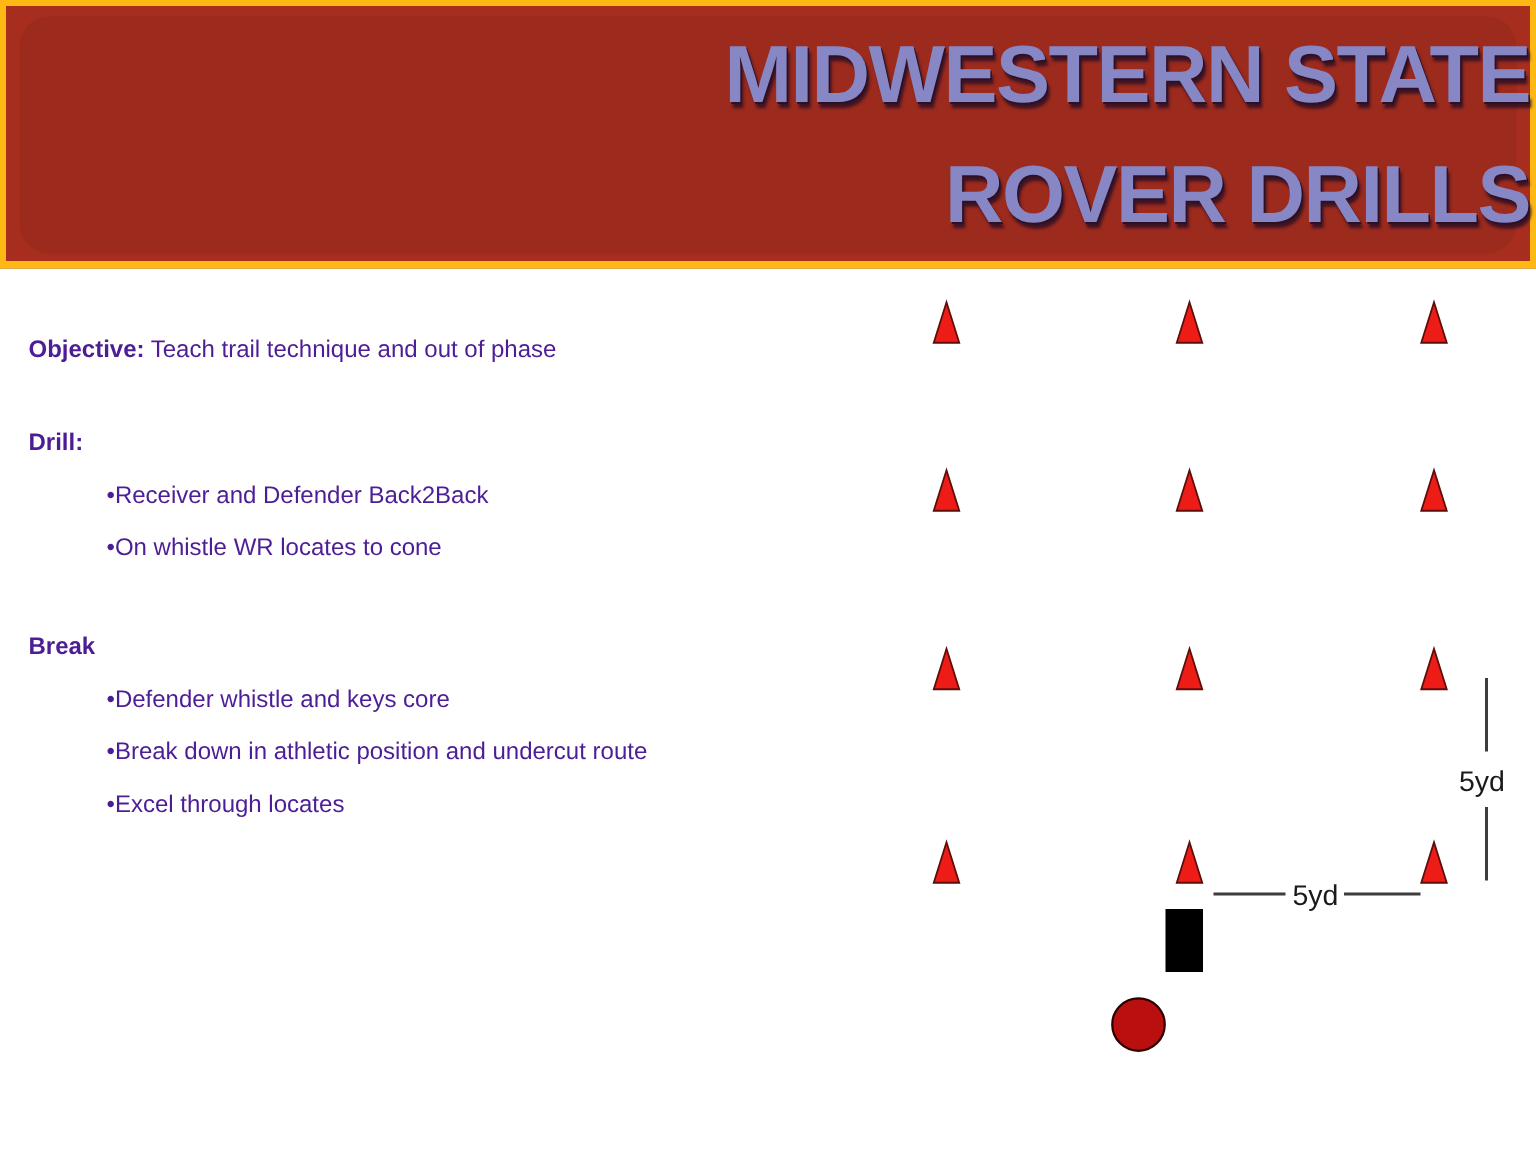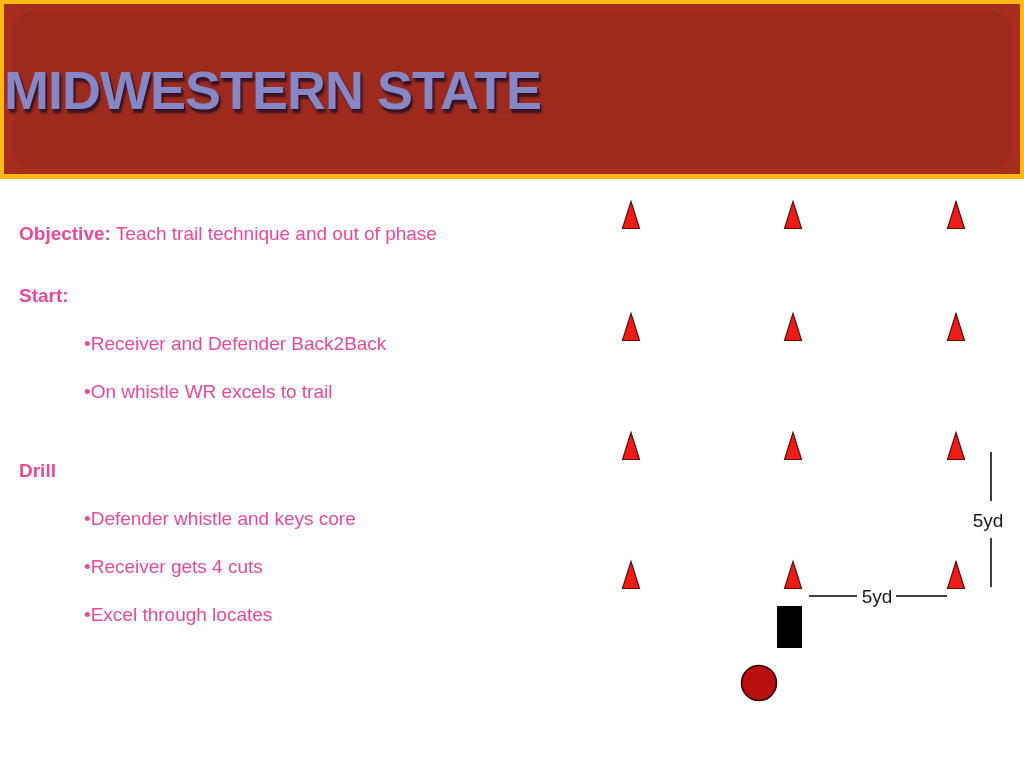--- a/index.html
+++ b/index.html
@@ -12,69 +12,70 @@
     position:absolute;left:0;top:0;width:1024px;height:179px;
     background:#a72e1f;border:4px solid #fdb813;border-bottom-width:5px;
     box-sizing:border-box;
   }
   .banner-inner{
     position:absolute;left:9px;top:7px;right:9px;bottom:5px;
     background:#9c2a1d;border-radius:20px;
   }
   .banner-title{
     position:absolute;left:0;top:0;width:100%;height:100%;
-    display:flex;flex-direction:column;align-items:flex-start;justify-content:center;
+    display:flex;flex-direction:column;align-items:flex-end;justify-content:center;
     gap:4px;padding-top:2px;box-sizing:border-box;
   }
   .banner-title .t-line{
     font-weight:bold;font-size:54px;line-height:76px;letter-spacing:-1px;
     color:#8787c6;
     text-shadow:2px 4px 2px rgba(46,16,38,0.85), 1px 1px 0 rgba(40,12,32,0.9);
     white-space:nowrap;
   }
   
   .body-text{
     position:absolute;left:19px;top:218px;width:560px;
-    font-size:19px;line-height:31px;color:#ec4899;
+    font-size:16px;line-height:31px;color:#4c1d95;
   }
   .body-text .bold{font-weight:bold;}
   .spacer{height:31px;}
   .bullets{padding-left:48px;width:412px;box-sizing:content-box;}
-  .bullet-line{margin:17px;}
+  .bullet-line{margin:4px;}
   
   .diagram-svg{position:absolute;left:0;top:0;width:1024px;height:768px;}
   .dim-label{font-family:"Liberation Sans", sans-serif;font-size:19px;fill:#1a1a1a;}
 </style>
 </head>
 <body>
 
 <div class="slide">
 
   <div class="banner">
     <div class="banner-inner"></div>
     <div class="banner-title">
       <div class="t-line">MIDWESTERN STATE</div>
+      <div class="t-line">ROVER DRILLS</div>
     </div>
   </div>
 
   <div class="body-text">
     <div>
       <span class="bold">Objective:</span><span> Teach trail technique and out of phase</span>
     </div>
     <div class="spacer"></div>
-    <div class="bold">Start:</div>
+    <div class="bold">Drill:</div>
     <div class="bullets">
       <div class="bullet-line"><span>•</span><span>Receiver and Defender Back2Back</span></div>
-      <div class="bullet-line"><span>•</span><span>On whistle WR excels to trail</span></div>
+      <div class="bullet-line"><span>•</span><span>On whistle WR locates to cone</span></div>
     </div>
     <div class="spacer"></div>
-    <div class="bold">Drill</div>
+    <div class="bold">Break</div>
     <div class="bullets">
       <div class="bullet-line"><span>•</span><span>Defender whistle and keys core</span></div>
-      <div class="bullet-line"><span>•</span><span>Receiver gets 4 cuts</span></div>
+      <div class="bullet-line"><span>•</span><span>Break down in athletic position and undercut route</span></div>
       <div class="bullet-line"><span>•</span><span>Excel through locates</span></div>
     </div>
   </div>
 
   <svg class="diagram-svg" viewBox="0 0 1024 768" xmlns="http://www.w3.org/2000/svg">
       <polygon points="631,201.5 639.5,228.5 622.5,228.5" fill="#ee1c17" stroke="#5f0d0a" stroke-width="1.2"></polygon>
       <polygon points="793,201.5 801.5,228.5 784.5,228.5" fill="#ee1c17" stroke="#5f0d0a" stroke-width="1.2"></polygon>
       <polygon points="956,201.5 964.5,228.5 947.5,228.5" fill="#ee1c17" stroke="#5f0d0a" stroke-width="1.2"></polygon>
       <polygon points="631,313.5 639.5,340.5 622.5,340.5" fill="#ee1c17" stroke="#5f0d0a" stroke-width="1.2"></polygon>
       <polygon points="793,313.5 801.5,340.5 784.5,340.5" fill="#ee1c17" stroke="#5f0d0a" stroke-width="1.2"></polygon>

